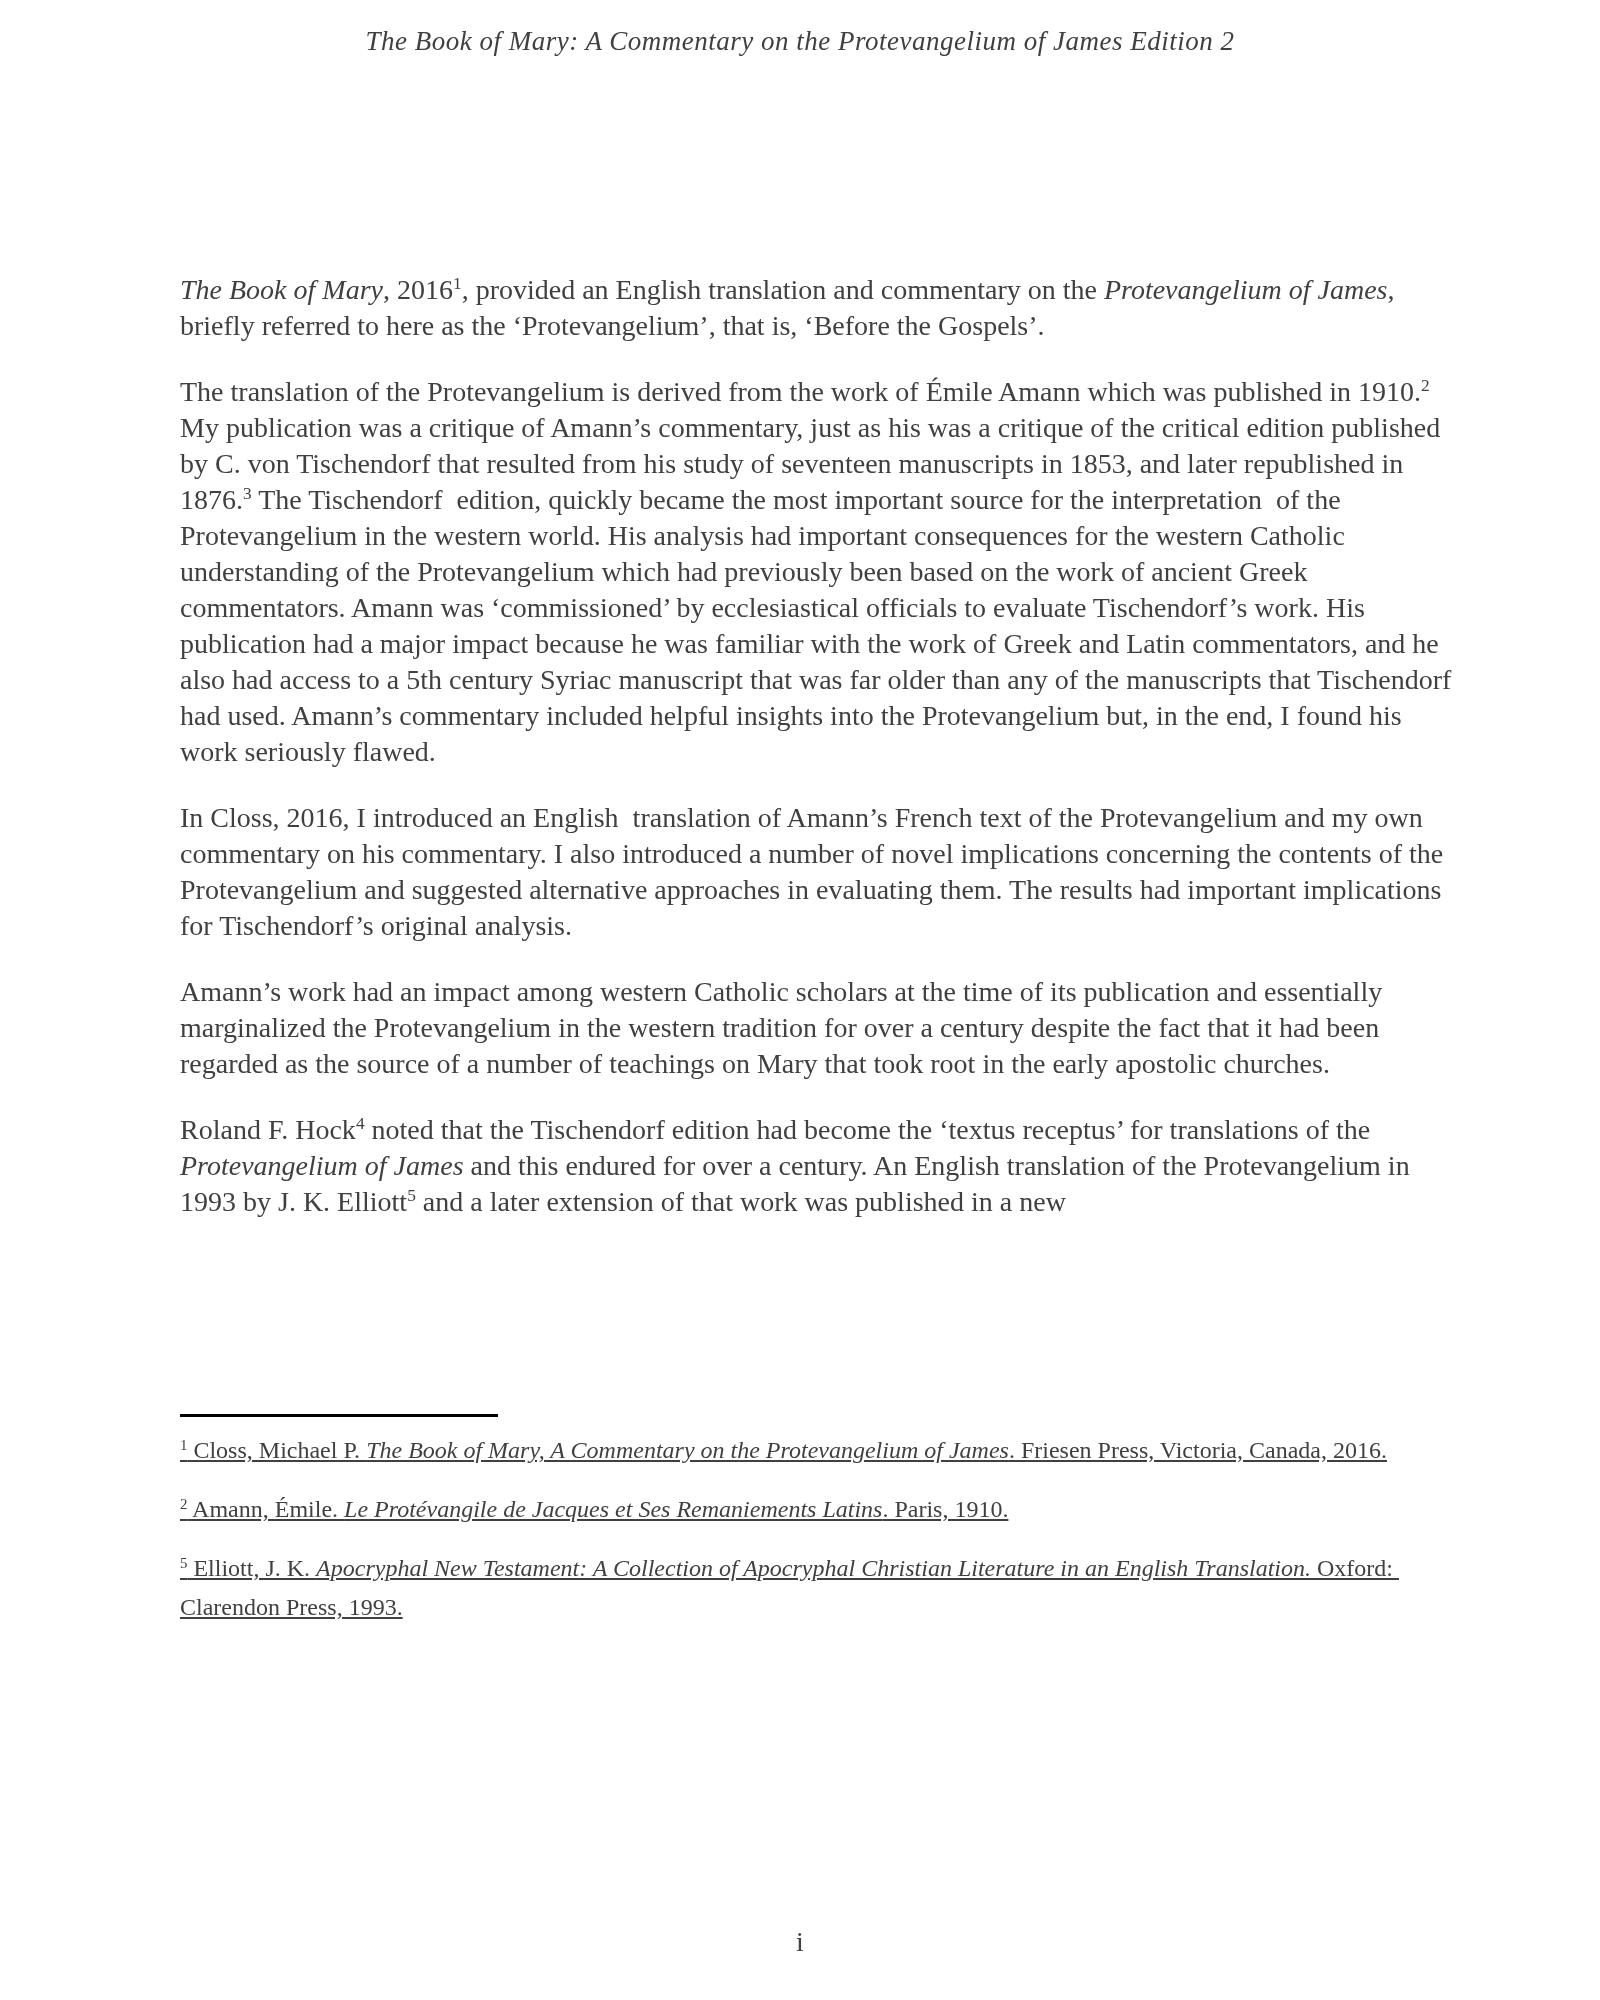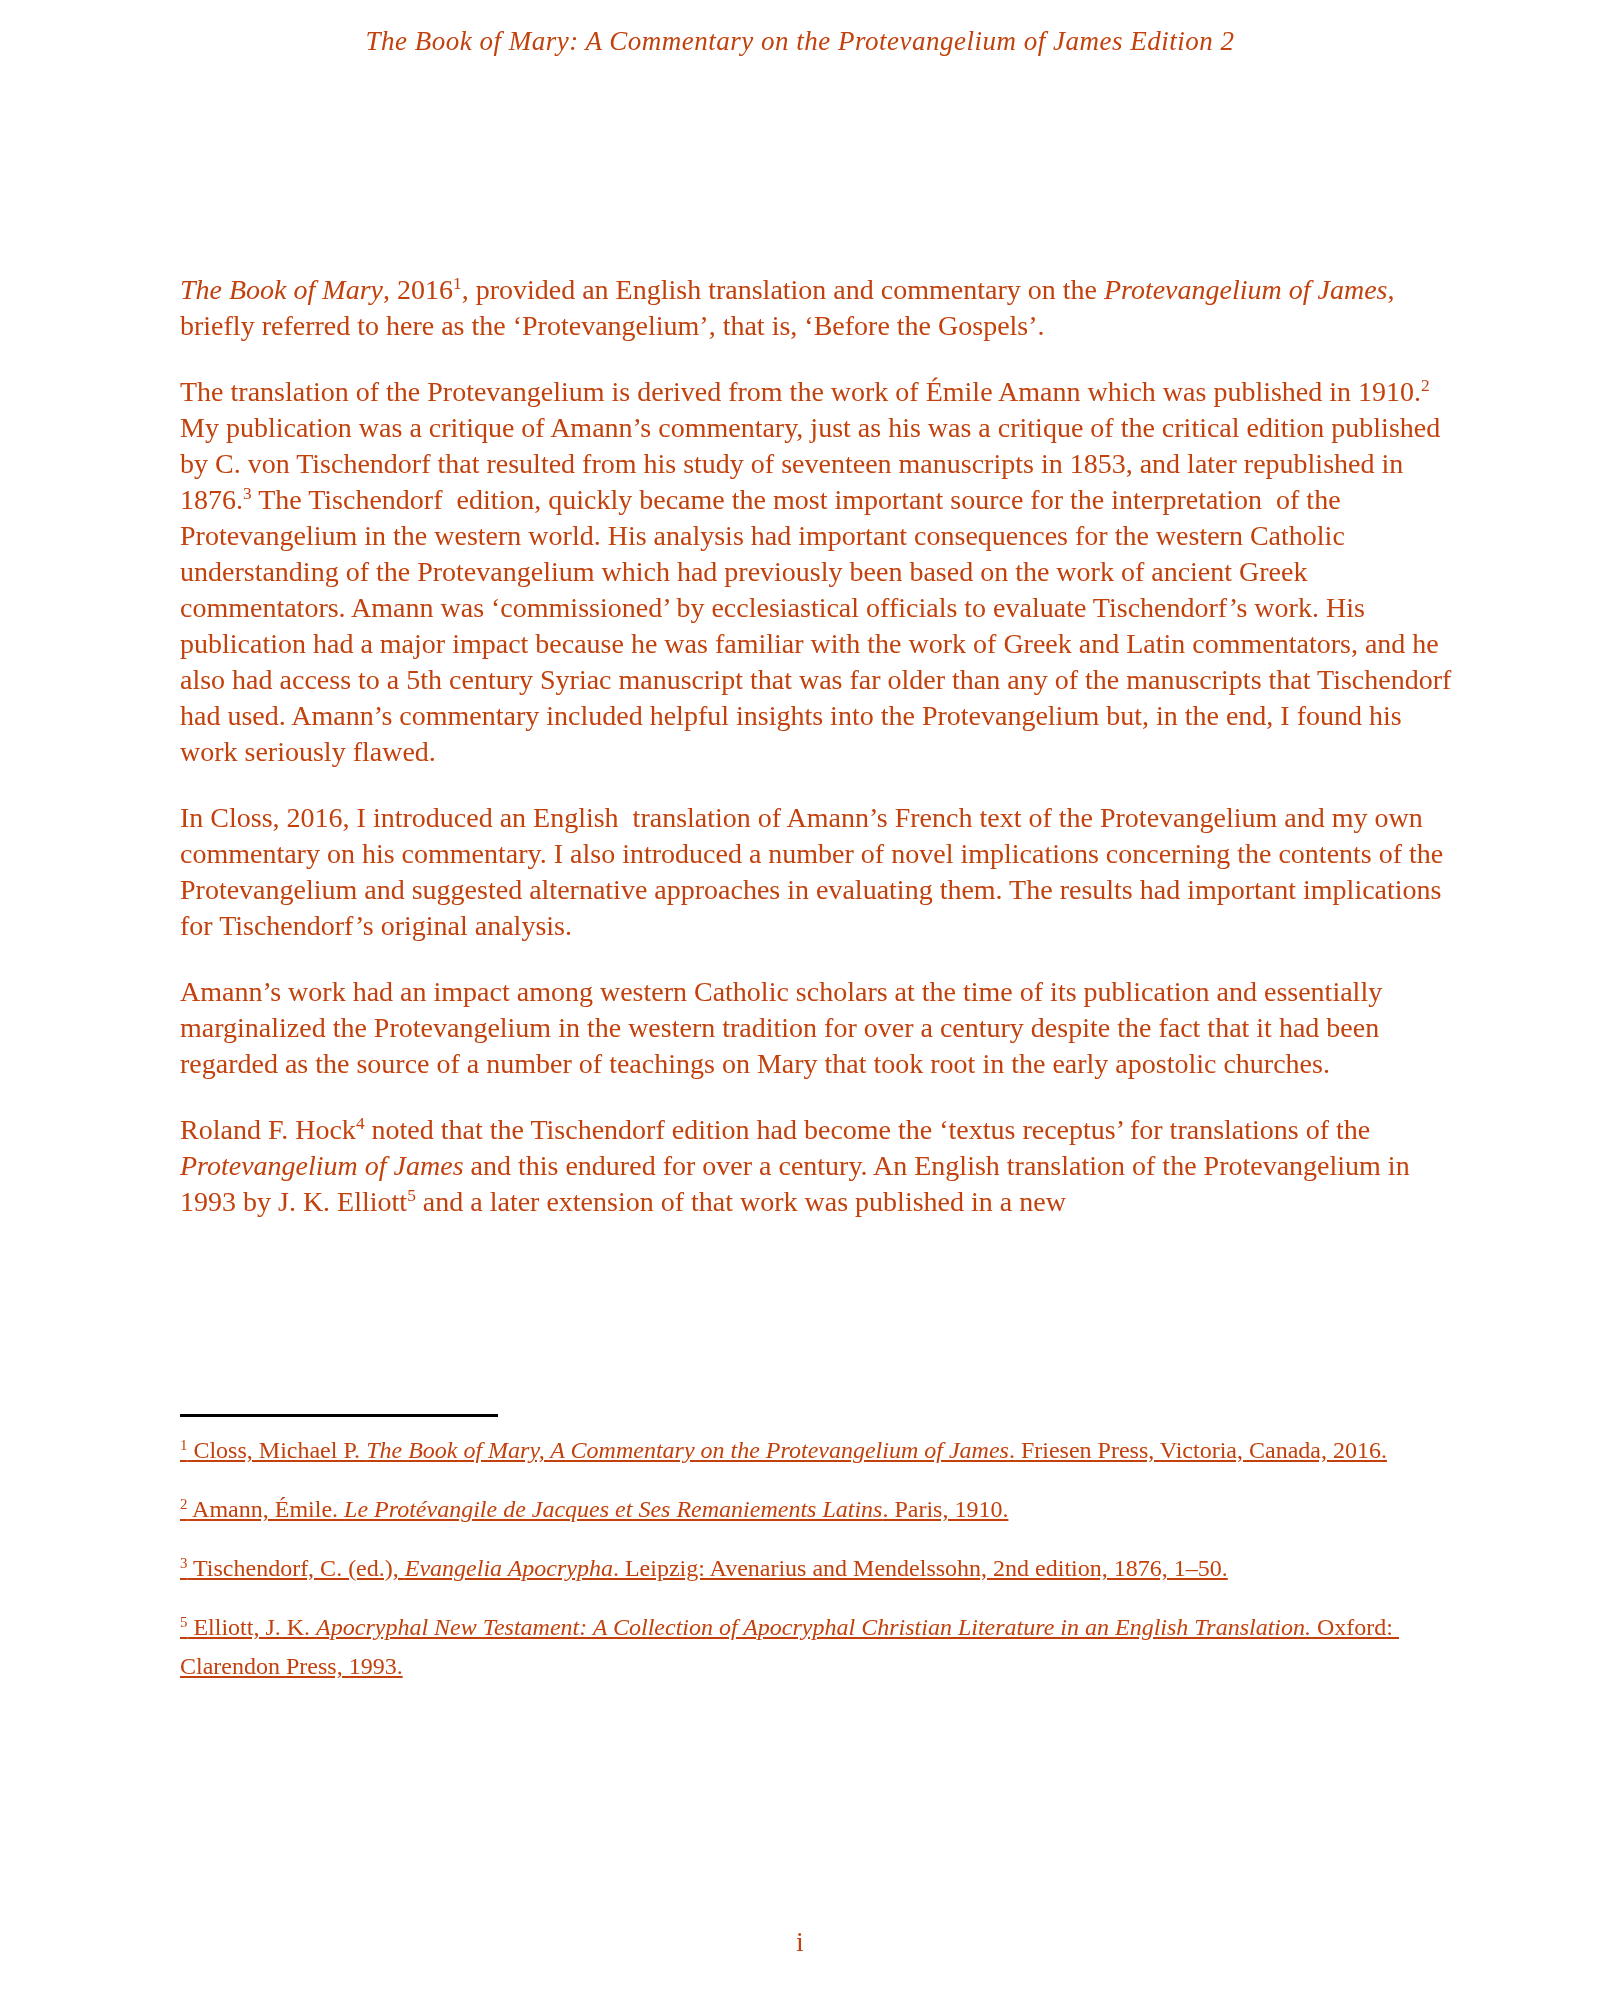--- a/index.html
+++ b/index.html
@@ -5,21 +5,21 @@
   html, body {
     margin: 0;
     padding: 0;
     background: #ffffff;
   }
   .page {
     position: relative;
     width: 1600px;
     height: 2000px;
     background: #ffffff;
-    color: #c2410c;
+    color: #404040;
     font-family: "Liberation Serif", serif;
     overflow: hidden;
   }
   .running-header {
     position: absolute;
     top: 26px;
     left: 0;
     right: 0;
     text-align: center;
     font-style: italic;
@@ -97,19 +97,18 @@
     <p><span>The translation of the Protevangelium is derived from the work of Émile Amann which was published in 1910.</span><sup class="fnref">2</sup><span> My publication was a critique of Amann’s commentary, just as his was a critique of the critical edition published by C. von Tischendorf that resulted from his study of seventeen manuscripts in 1853, and later republished in 1876.</span><sup class="fnref">3</sup><span> The Tischendorf  edition, quickly became the most important source for the interpretation  of the Protevangelium in the western world. His analysis had important consequences for the western Catholic understanding of the Protevangelium which had previously been based on the work of ancient Greek commentators. Amann was ‘commissioned’ by ecclesiastical officials to evaluate Tischendorf’s work. His publication had a major impact because he was familiar with the work of Greek and Latin commentators, and he also had access to a 5th century Syriac manuscript that was far older than any of the manuscripts that Tischendorf had used. Amann’s commentary included helpful insights into the Protevangelium but, in the end, I found his work seriously flawed.</span></p>
     <p><span>In Closs, 2016, I introduced an English  translation of Amann’s French text of the Protevangelium and my own commentary on his commentary. I also introduced a number of novel implications concerning the contents of the Protevangelium and suggested alternative approaches in evaluating them. The results had important implications for Tischendorf’s original analysis.</span></p>
     <p><span>Amann’s work had an impact among western Catholic scholars at the time of its publication and essentially marginalized the Protevangelium in the western tradition for over a century despite the fact that it had been regarded as the source of a number of teachings on Mary that took root in the early apostolic churches.</span></p>
     <p><span>Roland F. Hock</span><sup class="fnref">4</sup><span> noted that the Tischendorf edition had become the ‘textus receptus’ for translations of the </span><span class="i">Protevangelium of James</span><span> and this endured for over a century. An English translation of the Protevangelium in 1993 by J. K. Elliott</span><sup class="fnref">5</sup><span> and a later extension of that work was published in a new</span></p>
   </div>
 
   <div class="footnotes">
     <div class="fn-separator"></div>
     <p><sup class="fnref">1</sup><span> Closs, Michael P. </span><span class="i">The Book of Mary, A Commentary on the Protevangelium of James</span><span>. Friesen Press, Victoria, Canada, 2016.</span></p>
     <p><sup class="fnref">2</sup><span> Amann, Émile. </span><span class="i">Le Protévangile de Jacques et Ses Remaniements Latins</span><span>. Paris, 1910.</span></p>
-    <p><sup class="fnref">3</sup><span> Tischendorf, C. (ed.), </span><span class="i">Evangelia Apocrypha</span><span>. Leipzig: Avenarius and Mendelssohn, 2nd edition, 1876, 1–50.</span></p>
     <p><sup class="fnref">5</sup><span> Elliott, J. K. </span><span class="i">Apocryphal New Testament: A Collection of Apocryphal Christian Literature in an English Translation.</span><span> Oxford: Clarendon Press, 1993.</span></p>
   </div>
 
   <div class="page-number">i</div>
 
 </div>
 
 </body></html>

